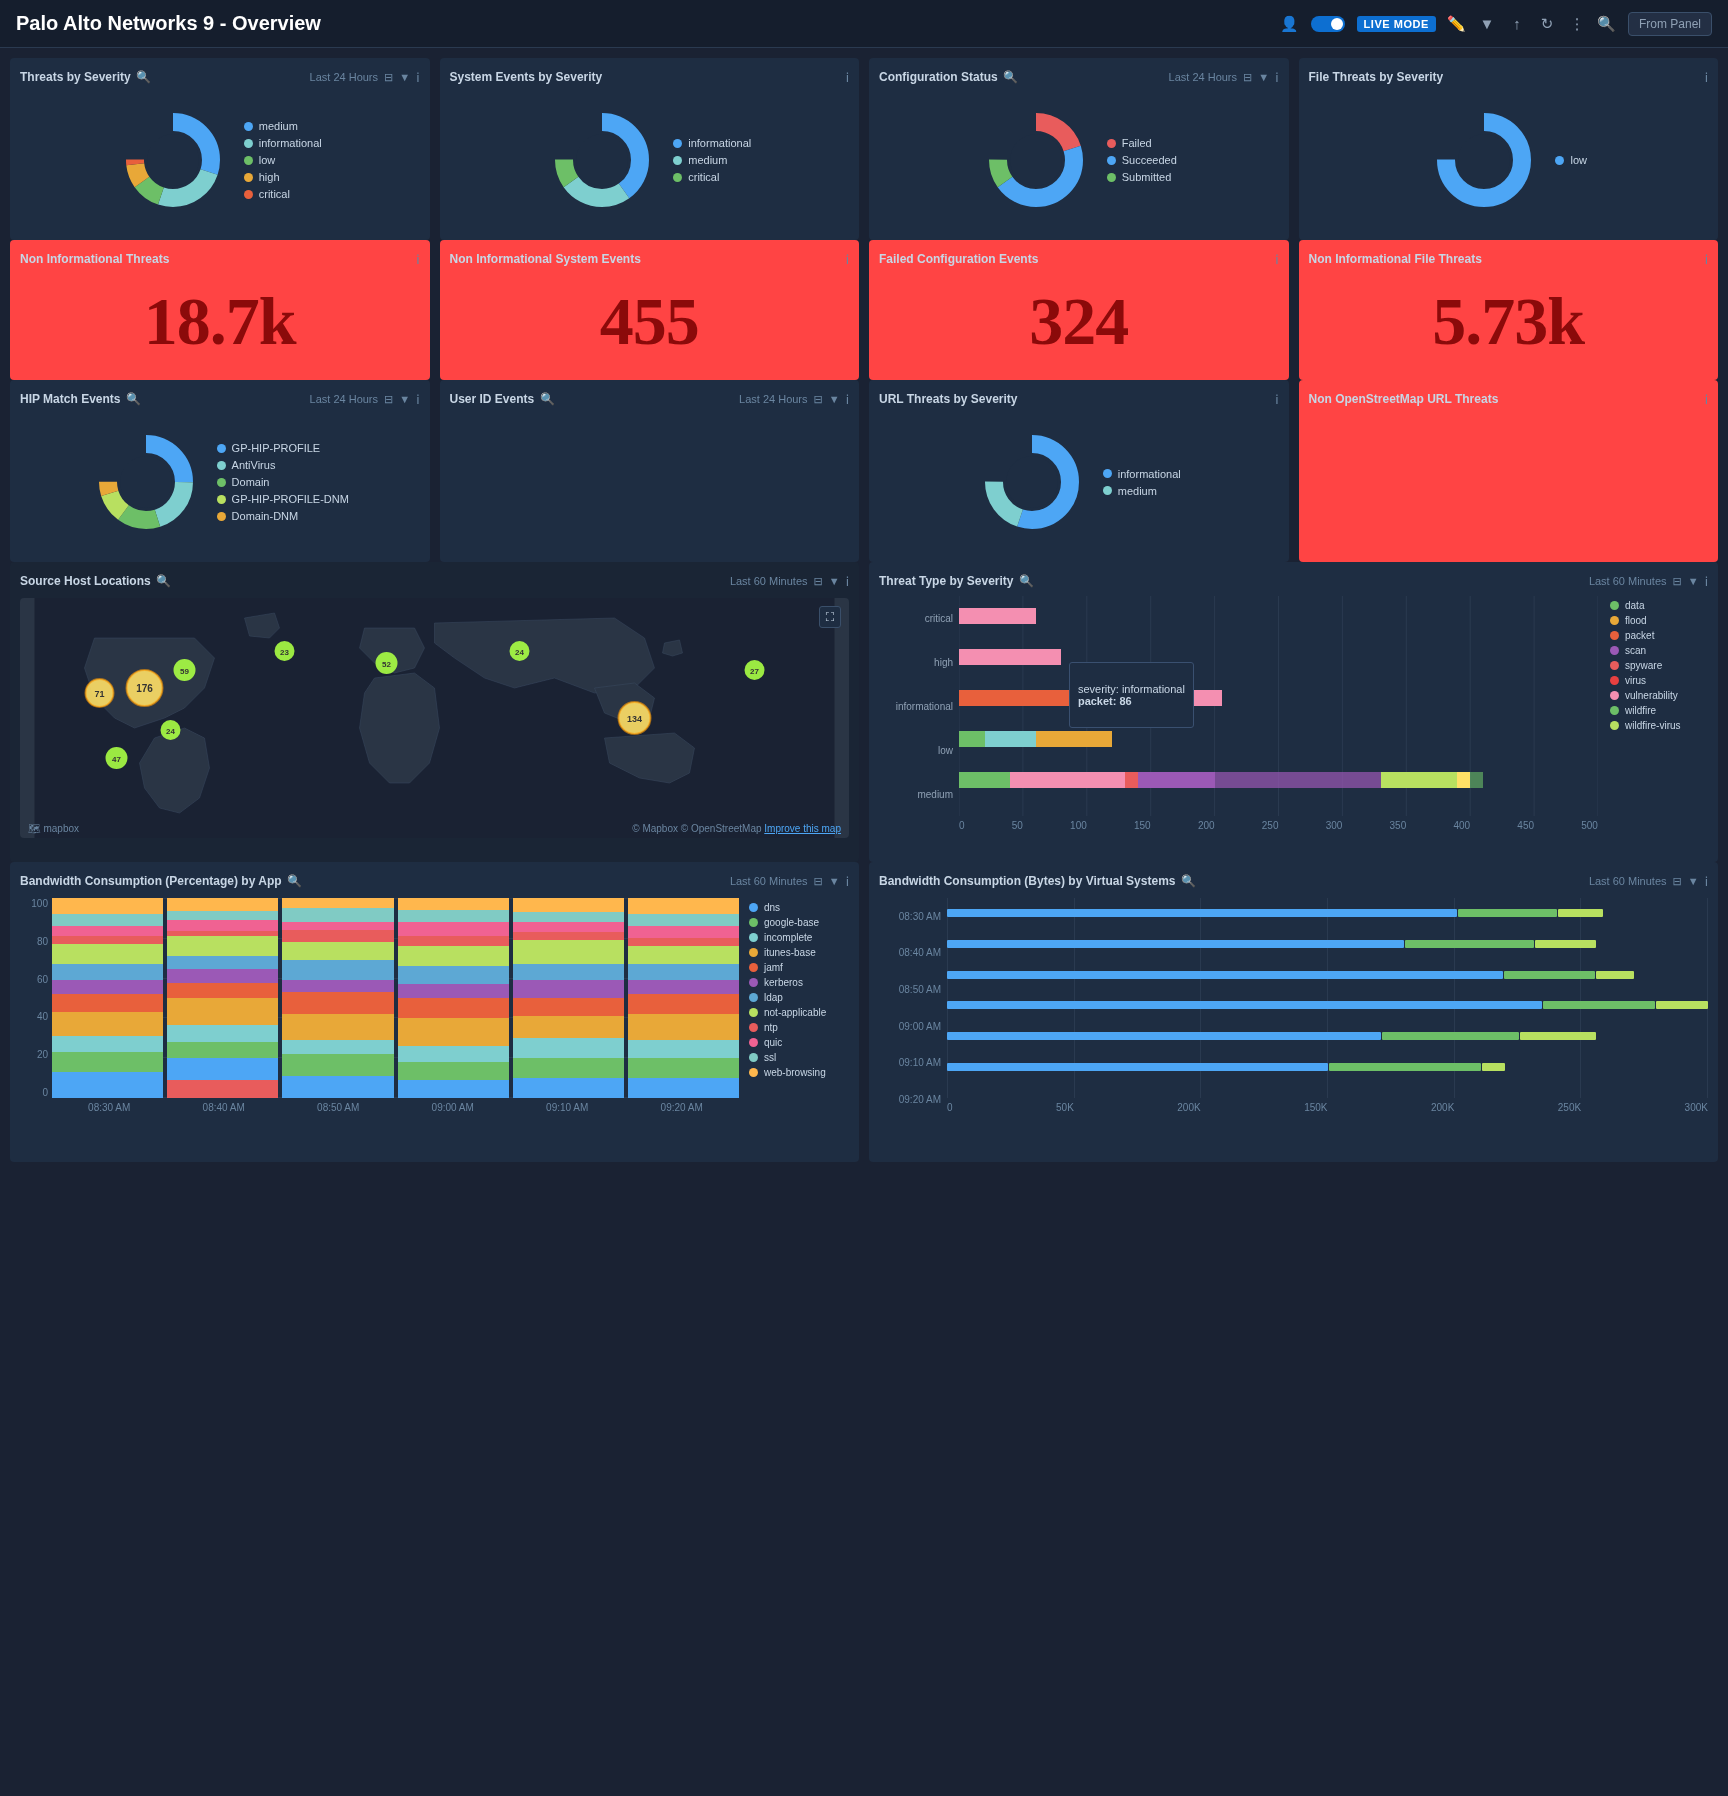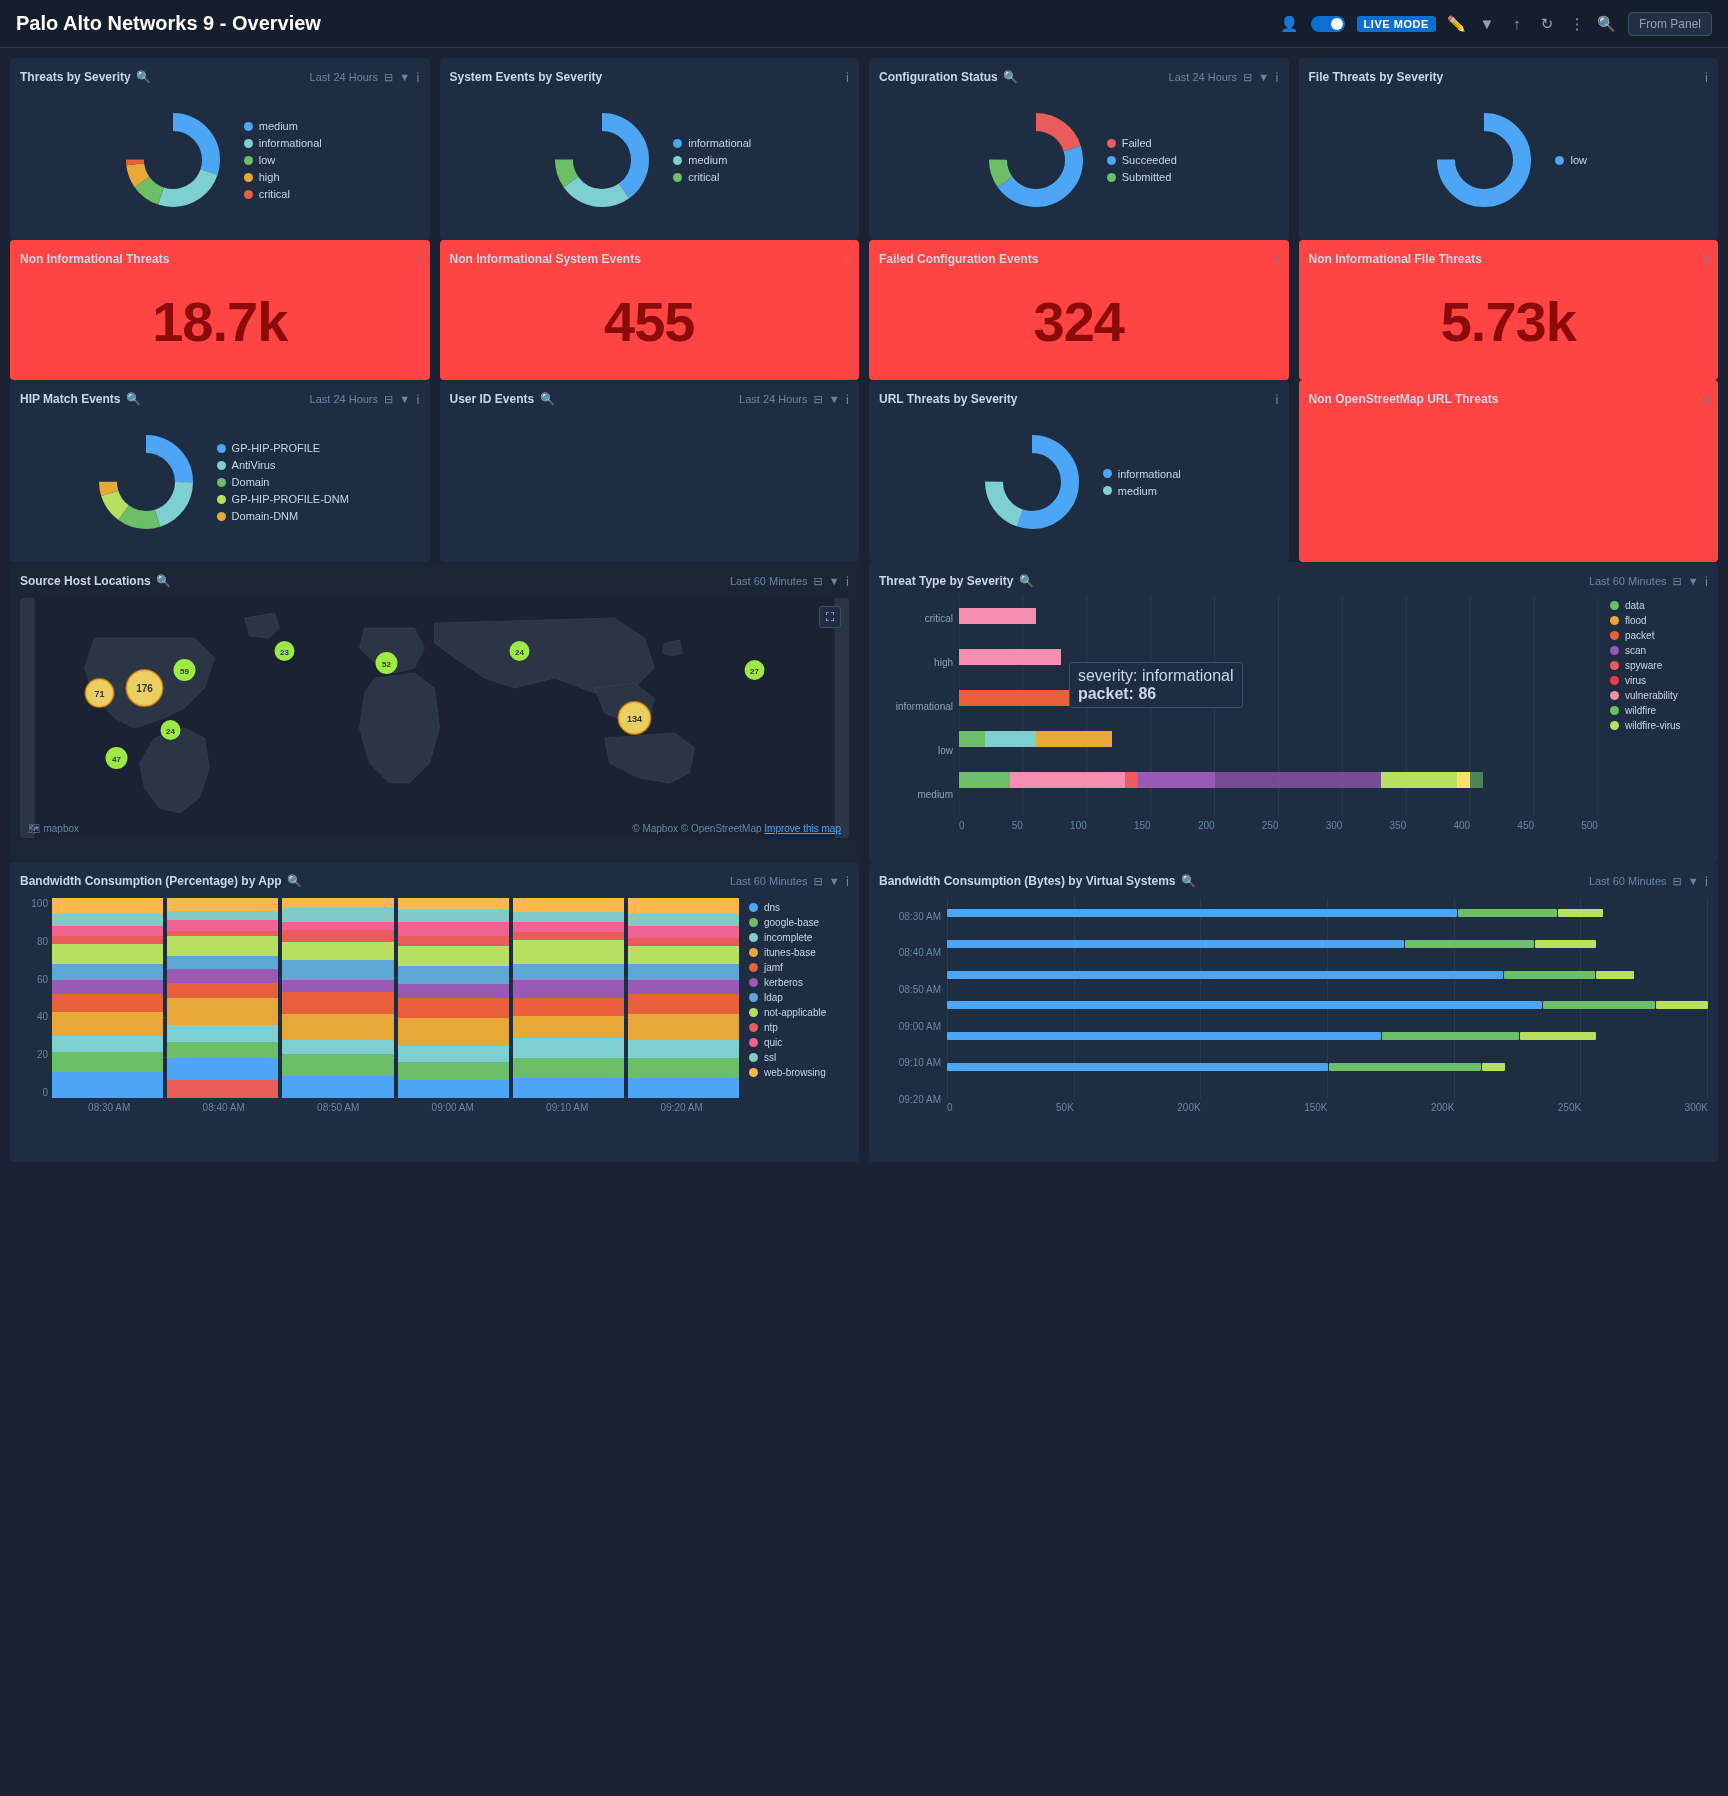--- a/index.html
+++ b/index.html
@@ -173,24 +173,25 @@
       min-height: 140px;
     }
     .big-number-panel .panel-title {
       color: #c8d6e5;
     }
     .big-number {
       flex: 1;
       display: flex;
       align-items: center;
       justify-content: center;
-      font-size: 56px;
+      font-size: 68px;
       font-weight: 700;
       color: #8b0a0a;
       letter-spacing: -1px;
+      font-family: Liberation Serif, serif;
     }
 
     
     .map-panel {
       background: #1a2535;
       border-radius: 4px;
       padding: 10px;
       position: relative;
       min-height: 300px;
     }
@@ -242,22 +243,22 @@
       background: #1e2d42;
       border-radius: 4px;
       padding: 10px;
       min-height: 300px;
     }
 
     .tooltip-box {
       background: #1e2d42;
       border: 1px solid #3a5070;
       border-radius: 3px;
-      padding: 4px 8px;
-      font-size: 16px;
+      padding: 20px 8px;
+      font-size: 11px;
       position: absolute;
       z-index: 20;
       pointer-events: none;
     }
   </style>
 </head>
 <body>
 
 <div class="header">
   <span class="header-title">Palo Alto Networks 9 - Overview</span>

